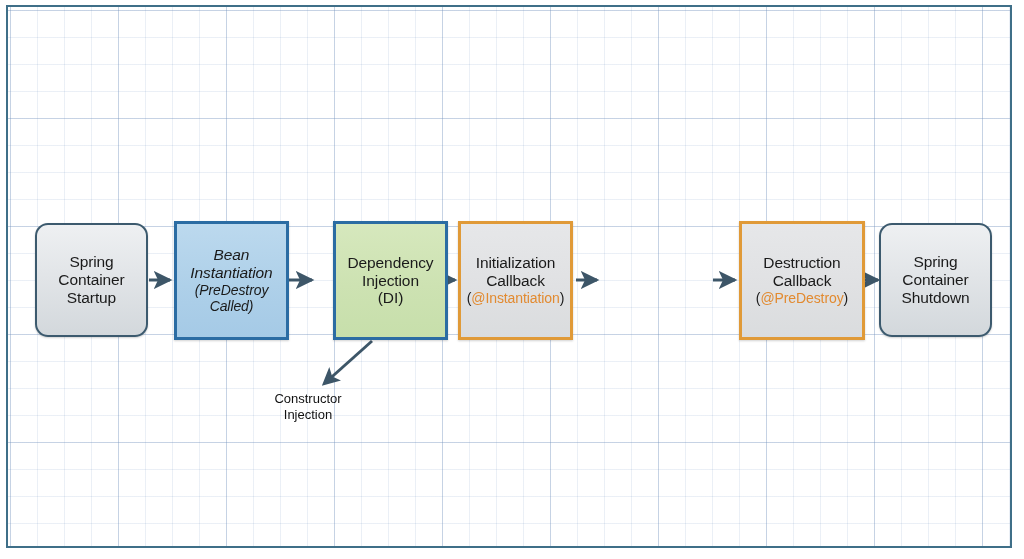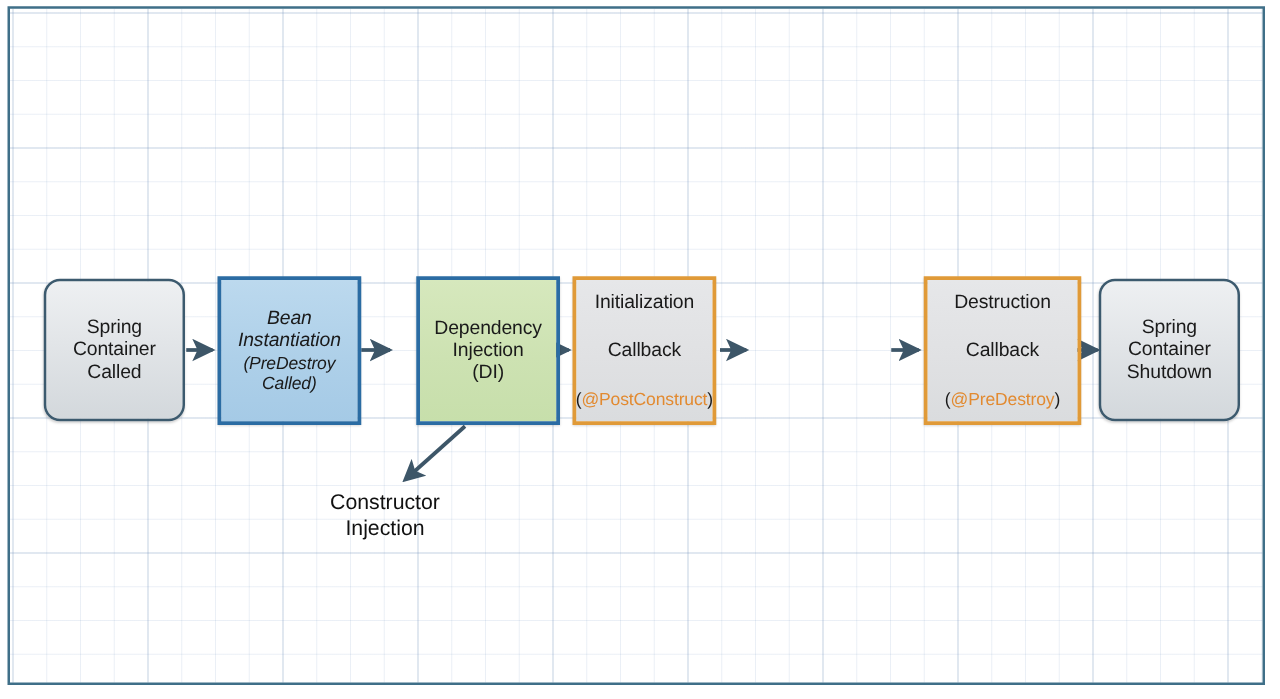--- a/index.html
+++ b/index.html
@@ -78,28 +78,27 @@
   .green-green {
     border: 3px solid #5d8f3f;
     background: linear-gradient(to bottom, #d6e8bd 0%, #cde2b2 55%, #c7dfab 100%);
     box-shadow: 0 1px 2px rgba(0,0,0,0.18);
   }
   
   .orange {
     border: 3px solid #e09a38;
     background: linear-gradient(to bottom, #e6e7e9 0%, #e0e1e3 55%, #dadcde 100%);
     box-shadow: 0 1px 2px rgba(0,0,0,0.18);
-    gap: 21px;
   }
   .anno-code { color: #e28a30; }
 
   .note {
     position: absolute;
     text-align: center;
-    font-size: 17px;
+    font-size: 13px;
     line-height: 1.26;
     color: #111111;
     white-space: nowrap;
   }
 
   svg.arrows {
     position: absolute;
     left: 0;
     top: 0;
     width: 1024px;
@@ -129,40 +128,40 @@
       <line x1="576" y1="280" x2="597" y2="280" marker-end="url(#ah)"></line>
       <line x1="713" y1="280" x2="735" y2="280" marker-end="url(#ah)"></line>
       <line x1="856" y1="280" x2="878" y2="280" marker-end="url(#ah)"></line>
       <line x1="372" y1="341" x2="325" y2="383" marker-end="url(#ah2)"></line>
     </g>
   </svg>
 
   <div class="node term" style="left:35px; top:223px; width:113px; height:114px;">
     <span class="ln">Spring</span>
     <span class="ln">Container</span>
-    <span class="ln">Called</span>
+    <span class="ln">Startup</span>
   </div>
 
   <div class="node blue" style="left:174px; top:221px; width:115px; height:119px;font-style:italic;">
     <span class="ln">Bean</span>
     <span class="ln">Instantiation</span>
     <span class="ln sub">(PreDestroy</span>
     <span class="ln sub">Called)</span>
   </div>
 
   <div class="node green-blue" style="left:317px; top:221px; width:115px; height:119px;">
     <span class="ln">Dependency</span>
     <span class="ln">Injection</span>
     <span class="ln">(DI)</span>
   </div>
 
   <div class="node orange" style="left:458px; top:221px; width:115px; height:119px;">
     <span class="ln">Initialization</span>
     <span class="ln">Callback</span>
-    <span class="ln sub"><span>(</span><span class="anno-code">@PostConstruct</span><span>)</span></span>
+    <span class="ln sub"><span>(</span><span class="anno-code">@Instantiation</span><span>)</span></span>
   </div>
 
 
   <div class="node orange" style="left:739px; top:221px; width:126px; height:119px;">
     <span class="ln">Destruction</span>
     <span class="ln">Callback</span>
     <span class="ln sub"><span>(</span><span class="anno-code">@PreDestroy</span><span>)</span></span>
   </div>
 
   <div class="node term" style="left:879px; top:223px; width:113px; height:114px;">

